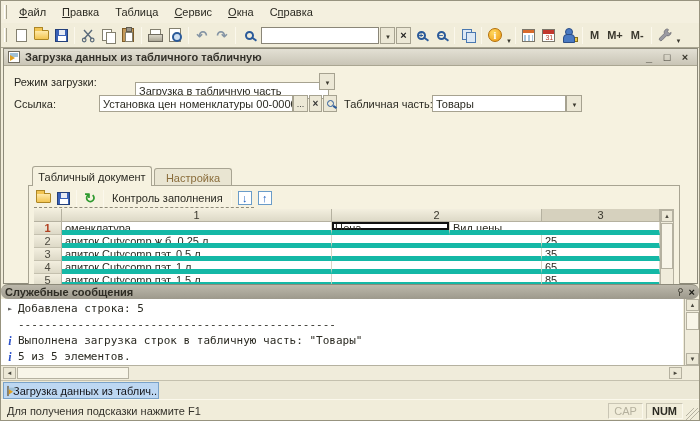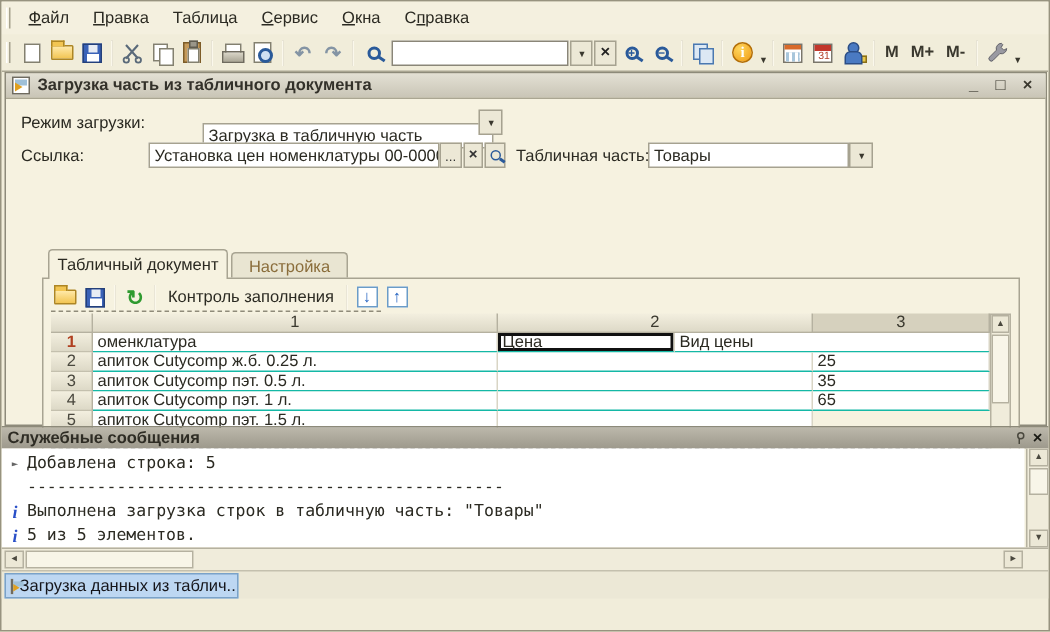--- a/index.html
+++ b/index.html
@@ -84,34 +84,34 @@
   
   .inner-tb { position:absolute; left:4px; top:2px; height:20px; display:flex; align-items:center; }
   .txt-btn { padding:2px 5px; color:#2b2a22; }
   .i-box-arrow { width:14px; height:14px; background:#fff; border:1px solid #6a9cc8; display:flex; align-items:center; justify-content:center; color:#2060c0; font-weight:bold; font-size:11px; }
   .i-refresh { color:#2f9a2f; font-size:14px; font-weight:bold; }
 
   
   .grid { position:absolute; left:5px; top:23px; width:626px; }
   .dash-top { position:absolute; left:5px; top:21px; width:220px; border-top:1px dashed #8f8b7a; }
   .grow { display:flex; height:13px; }
-  .gcell { border-right:1px solid #d9d5c5; border-bottom:1px solid #14b8a6; background:#fff; padding:0 0 0 3px; line-height:12px; overflow:hidden; white-space:nowrap; }
+  .gcell { border-right:1px solid #d9d5c5; border-bottom:5px solid #14b8a6; background:#fff; padding:0 0 0 3px; line-height:12px; overflow:hidden; white-space:nowrap; }
   .ghead { background:linear-gradient(#f3efdf,#ddd9c7); border-right:1px solid #b5b1a0; border-bottom:1px solid #b5b1a0; text-align:center; padding:0; color:#3a382e; }
   .ghead.selcol { background:#d6d1be; }
   .gnum { background:linear-gradient(#f3efdf,#ddd9c7); border-right:1px solid #b5b1a0; border-bottom:1px solid #c4c0ae; text-align:center; padding:0; color:#4a483e; }
   .gnum.hl { color:#b04020; font-weight:bold; }
   .gcell.sel { box-shadow:inset 0 0 0 2px #111; }
   .grow.dashed .gcell, .grow.dashed .gnum { border-bottom:1px dashed #444; }
   .vscroll { position:absolute; left:631px; top:23px; width:14px; height:117px; background:#f0ecdb; border:1px solid #b5b1a0; }
   .sbtn { width:12px; height:12px; background:#ece8d6; border:1px solid #b5b1a0; font-size:6px; color:#4a483e; display:flex; align-items:center; justify-content:center; }
   .vscroll .sbtn { position:absolute; left:0; }
   .vthumb { position:absolute; left:0; top:13px; width:12px; height:46px; background:#f8f5e8; border:1px solid #b5b1a0; }
 
   
-  .msg-header { position:absolute; left:0; top:283px; width:100%; height:15px; background:linear-gradient(#bcb8ab,#9d998c); display:flex; align-items:center; padding:0 4px; border-top:1px solid #8d8a7a; }
+  .msg-header { position:absolute; left:0; top:283px; width:100%; height:15px; background:linear-gradient(#bcb8ab,#9d998c); display:flex; align-items:center; padding:0 4px; border-top:1px solid #8d8a7a;border-radius:7px; }
   .msg-header .txt { font-weight:bold; color:#2e2c24; flex:1; }
   .pin { width:8px; height:8px; position:relative; margin-right:6px; }
   .pin::before { content:""; position:absolute; left:3px; top:0; width:3px; height:3px; border-radius:50%; border:1px solid #4a483e; }
   .pin::after { content:""; position:absolute; left:4px; top:4px; width:1px; height:4px; background:#4a483e; }
   .msg-close { font-weight:bold; color:#1a1a14; font-size:11px; }
   .msg-body { position:absolute; left:0; top:298px; width:682px; height:66px; background:#fff; font-family:"DejaVu Sans Mono", monospace; font-size:11px; padding-top:2px; overflow:hidden; }
   .msg-line { height:16px; line-height:16px; position:relative; padding-left:17px; white-space:pre; }
   .mk { position:absolute; left:3px; top:0; width:12px; text-align:center; }
   .mk.arrow { color:#666; font-size:7px; }
   .mk.info { color:#2a50c8; font-weight:bold; font-style:italic; font-family:"Liberation Serif", serif; font-size:12px; }
@@ -244,21 +244,21 @@
       <svg width="14" height="14" viewBox="0 0 16 16">
           <path d="M11 1a4 4 0 0 0-3.8 5.2L2 11.4a1.8 1.8 0 1 0 2.6 2.6l5.2-5.2A4 4 0 0 0 15 5l-2.2 1.2-2-2L12 2z" fill="#9a9aa2" stroke="#5a5a62" stroke-width="0.7"></path>
         </svg>
     </div>
     <span class="dd">▼</span>
   </div>
 
   <div class="dialog">
     <div class="dlg-title">
       <div class="dlg-ico"></div>
-      <span class="txt">Загрузка часть из табличного документа</span>
+      <span class="txt">Загрузка данных из табличного табличную</span>
       <span class="wc">_</span>
       <span class="wc">□</span>
       <span class="wc">×</span>
     </div>
 
     <span class="frm-label" style="left:10px; top:27px;">Режим загрузки:</span>
     <div class="field" style="left:95px; top:33px; width:194px;margin-left:36px;">Загрузка в табличную часть</div>
     <div class="sq-btn" style="left:315px; top:24px; width:16px;">
         <span class="dd">▼</span>
       </div>
@@ -336,20 +336,21 @@
           <div class="grow">
             <div class="gnum" style="width: 28px;">4</div>
             <div class="gcell" style="width: 270px;">апиток Cutycomp пэт. 1 л.</div>
             <div class="gcell" style="width: 210px;"></div>
             <div class="gcell" style="width: 118px;">65</div>
           </div>
           <div class="grow">
             <div class="gnum" style="width: 28px;">5</div>
             <div class="gcell" style="width: 270px;">апиток Cutycomp пэт. 1.5 л.</div>
             <div class="gcell" style="width: 210px;"></div>
+            <div class="gcell" style="width: 118px;">85</div>
           </div>
           <div class="grow dashed">
             <div class="gnum" style="width: 28px;">6</div>
             <div class="gcell" style="width: 270px;">апиток Cutycomp пэт. 2 л.</div>
             <div class="gcell" style="width: 210px;"></div>
             <div class="gcell" style="width: 118px;">105</div>
           </div>
           <div class="grow">
             <div class="gnum" style="width: 28px;">7</div>
             <div class="gcell" style="width: 270px;"></div>
@@ -395,14 +396,20 @@
     <div class="sbtn" style="left:668px;">►</div>
   </div>
 
   <div class="wintabs">
     <div class="wtab">
       <div class="dlg-ico"></div>
       <span class="txt">Загрузка данных из таблич...</span>
     </div>
   </div>
 
+  <div class="statusbar">
+    <span class="status-hint">Для получения подсказки нажмите F1</span>
+    <div class="status-cell cap">CAP</div>
+    <div class="status-cell num">NUM</div>
+    <div class="gripper"></div>
+  </div>
 
 </div>
 
 </body></html>

